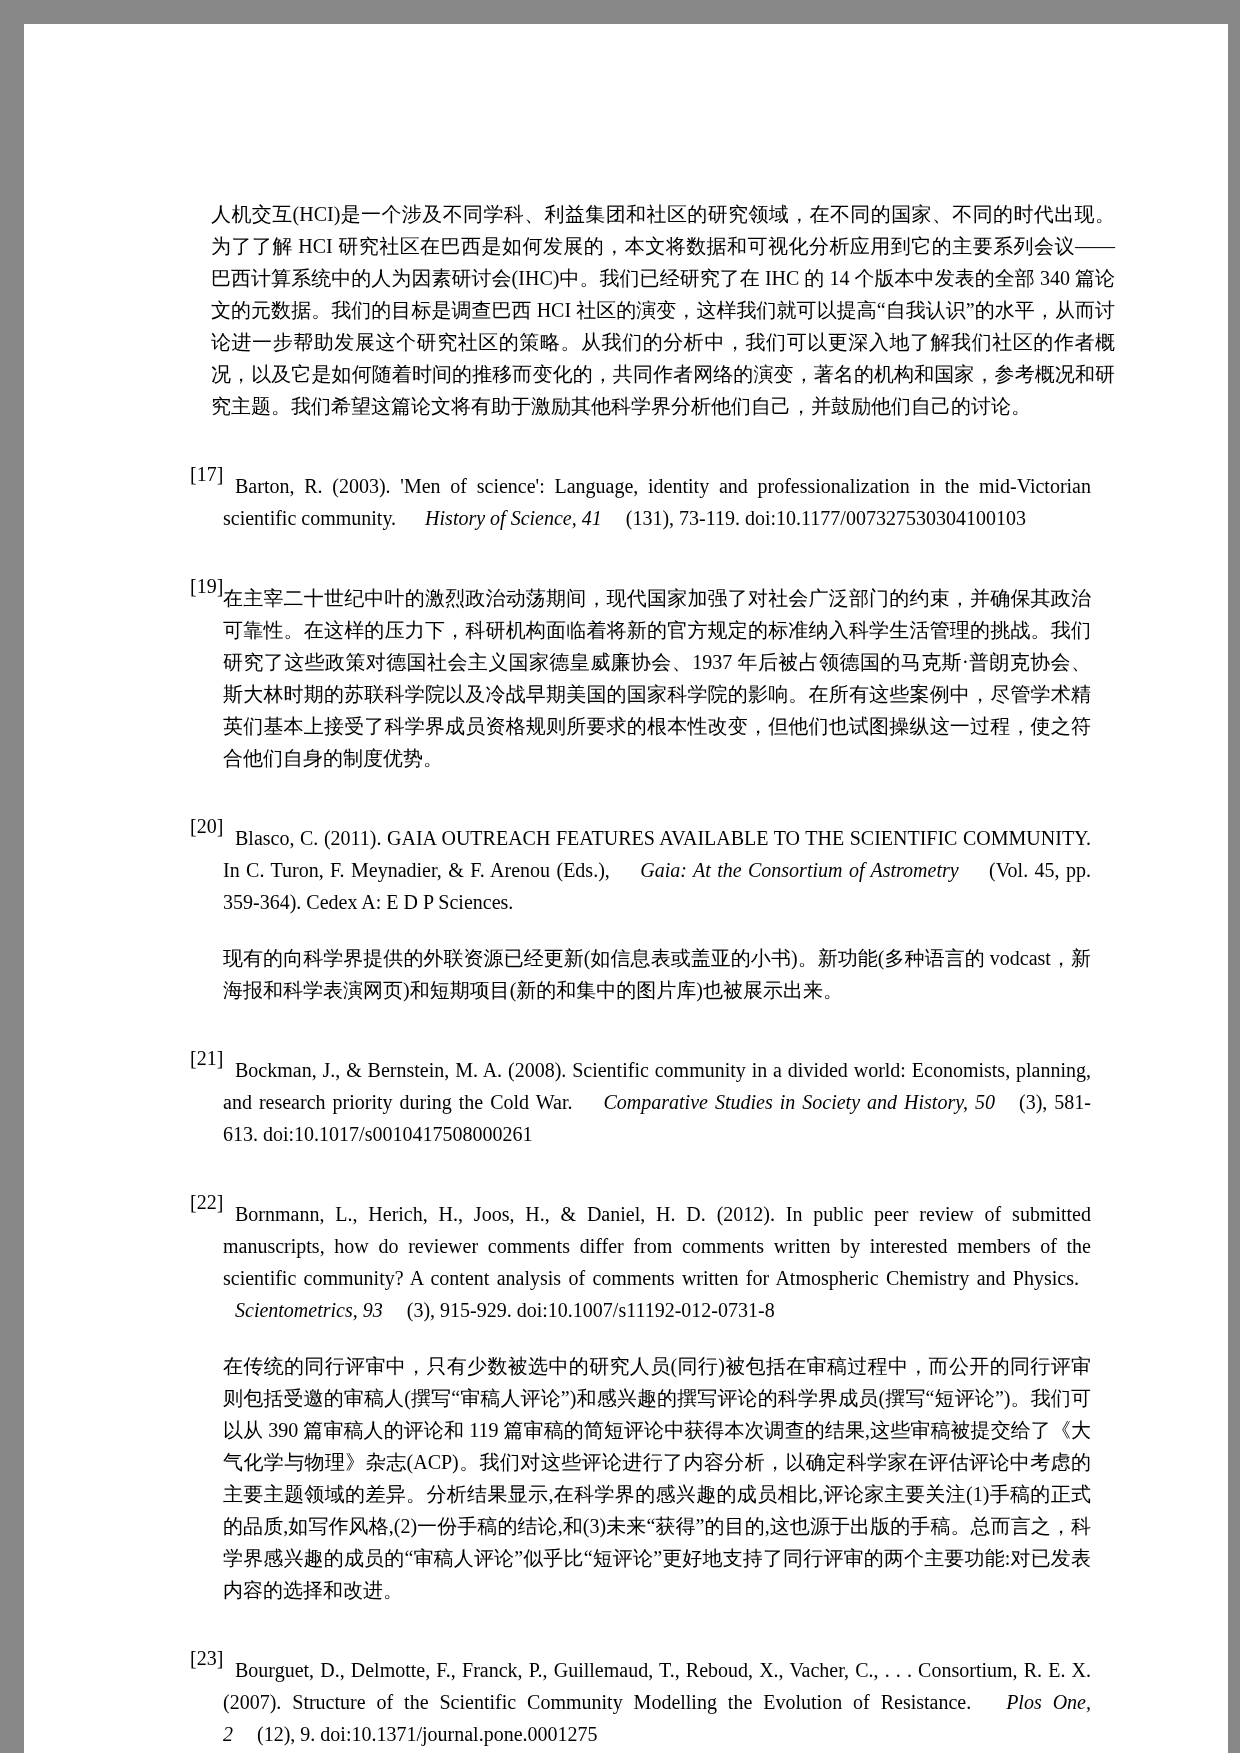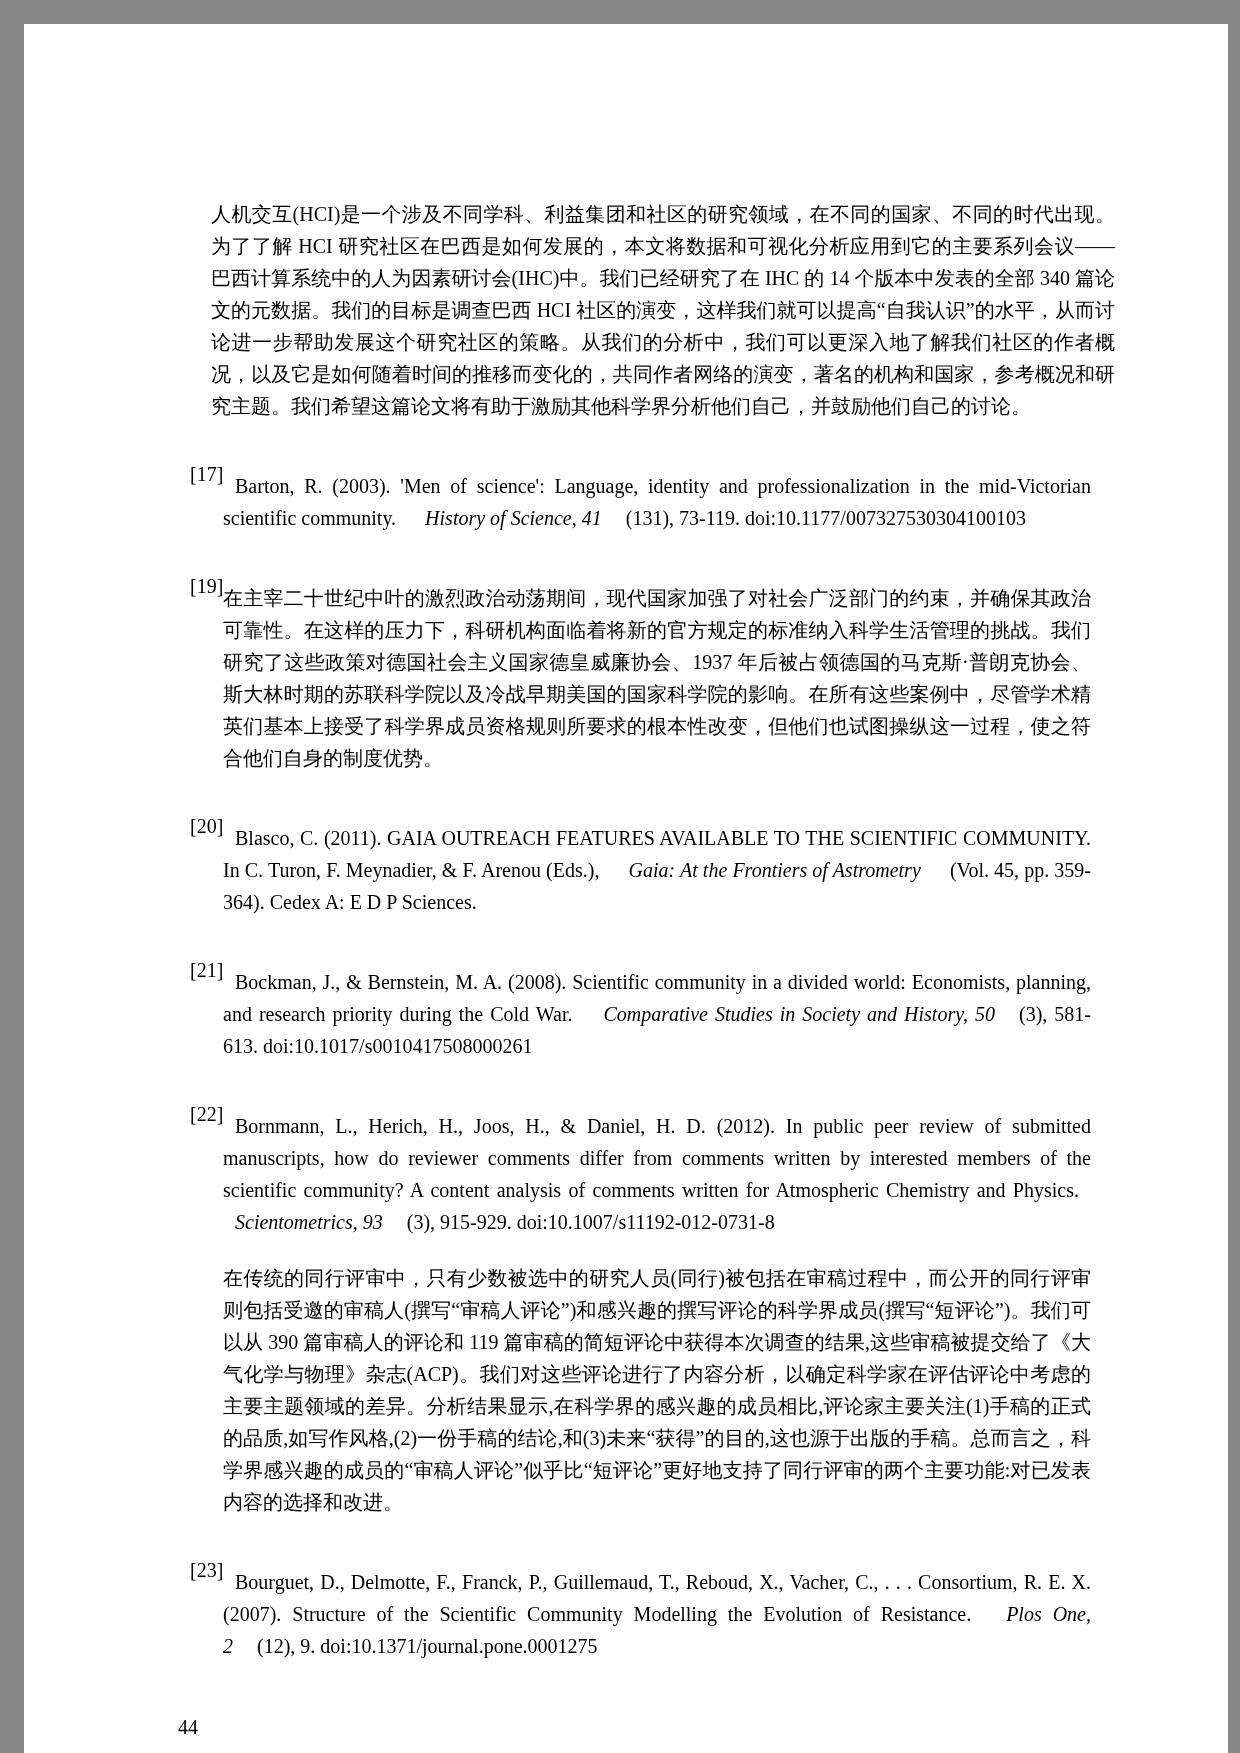--- a/index.html
+++ b/index.html
@@ -60,21 +60,22 @@
       </div>
 
 
       <div class="ref">
         <span class="ref-label">[19]</span>
         <p class="ref-zh">在主宰二十世纪中叶的激烈政治动荡期间，现代国家加强了对社会广泛部门的约束，并确保其政治可靠性。在这样的压力下，科研机构面临着将新的官方规定的标准纳入科学生活管理的挑战。我们研究了这些政策对德国社会主义国家德皇威廉协会、1937 年后被占领德国的马克斯·普朗克协会、斯大林时期的苏联科学院以及冷战早期美国的国家科学院的影响。在所有这些案例中，尽管学术精英们基本上接受了科学界成员资格规则所要求的根本性改变，但他们也试图操纵这一过程，使之符合他们自身的制度优势。</p>
       </div>
 
       <div class="ref">
         <span class="ref-label">[20]</span>
-        <p class="ref-en"><span>Blasco, C. (2011). GAIA OUTREACH FEATURES AVAILABLE TO THE SCIENTIFIC COMMUNITY. In C. Turon, F. Meynadier, &amp; F. Arenou (Eds.), </span><span class="it">Gaia: At the Frontiers of Astrometry</span><span> (Vol. 45, pp. 359-364). Cedex A: E D P Sciences.</span></p>
+        <p class="ref-en"><span>Blasco, C. (2011). GAIA OUTREACH FEATURES AVAILABLE TO THE SCIENTIFIC COMMUNITY. In C. Turon, F. Meynadier, &amp; F. Arenou (Eds.), </span><span class="it">Gaia: At the Consortium of Astrometry</span><span> (Vol. 45, pp. 359-364). Cedex A: E D P Sciences.</span></p>
+        <p class="ref-zh">现有的向科学界提供的外联资源已经更新(如信息表或盖亚的小书)。新功能(多种语言的 vodcast，新海报和科学表演网页)和短期项目(新的和集中的图片库)也被展示出来。</p>
       </div>
 
       <div class="ref">
         <span class="ref-label">[21]</span>
         <p class="ref-en"><span>Bockman, J., &amp; Bernstein, M. A. (2008). Scientific community in a divided world: Economists, planning, and research priority during the Cold War. </span><span class="it">Comparative Studies in Society and History, 50</span><span>(3), 581-613. doi:10.1017/s0010417508000261</span></p>
 
       </div>
 
       <div class="ref">
         <span class="ref-label">[22]</span>

